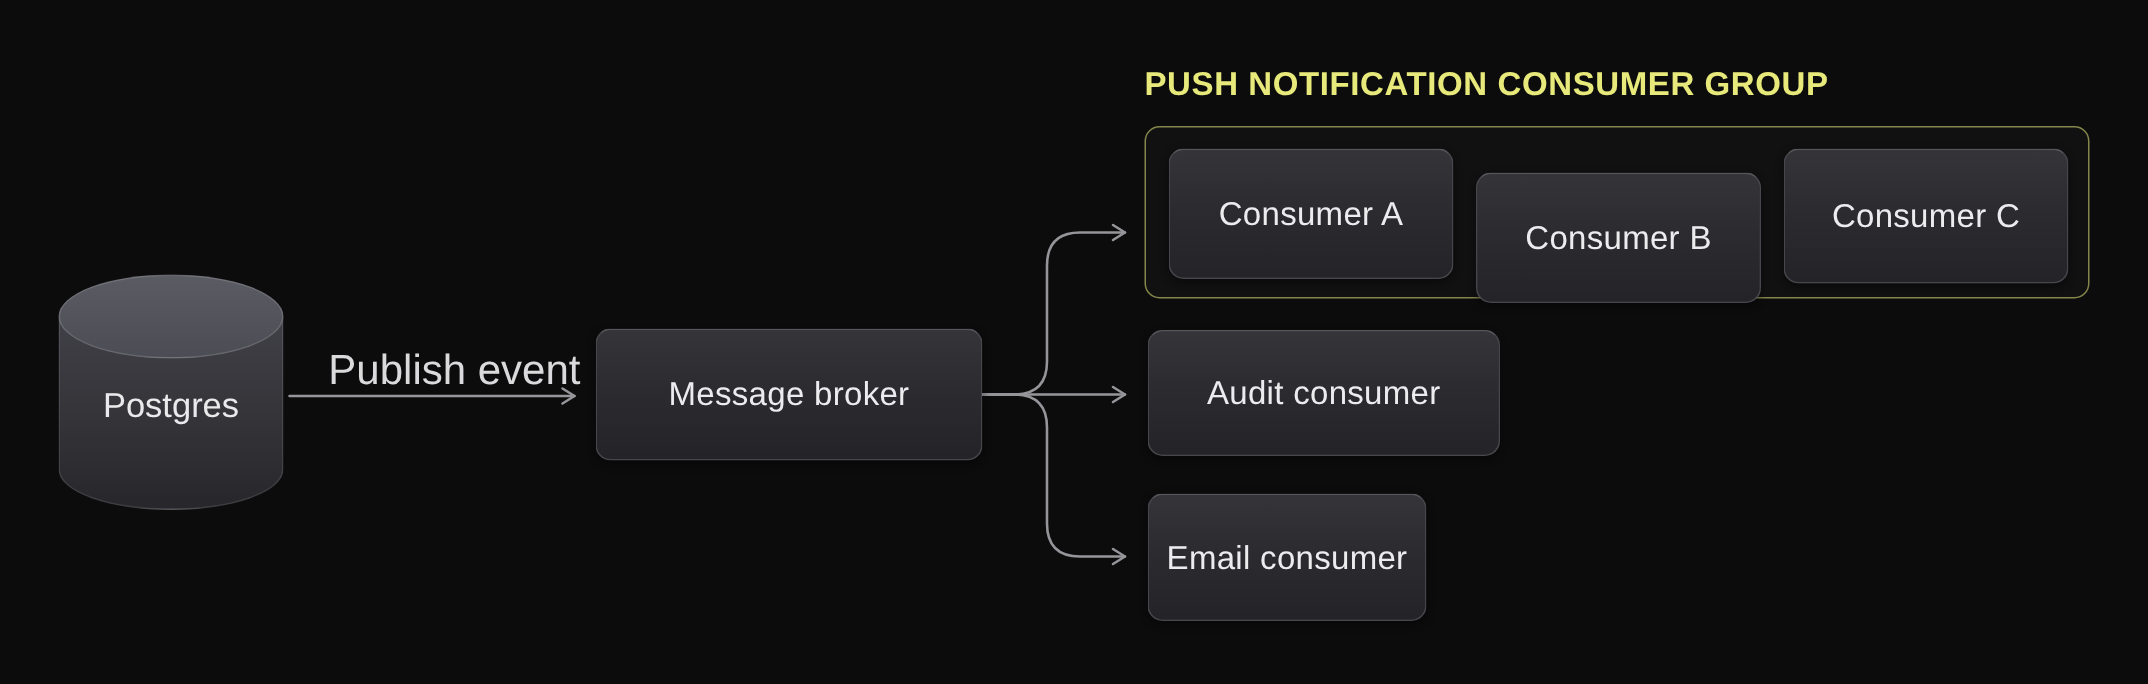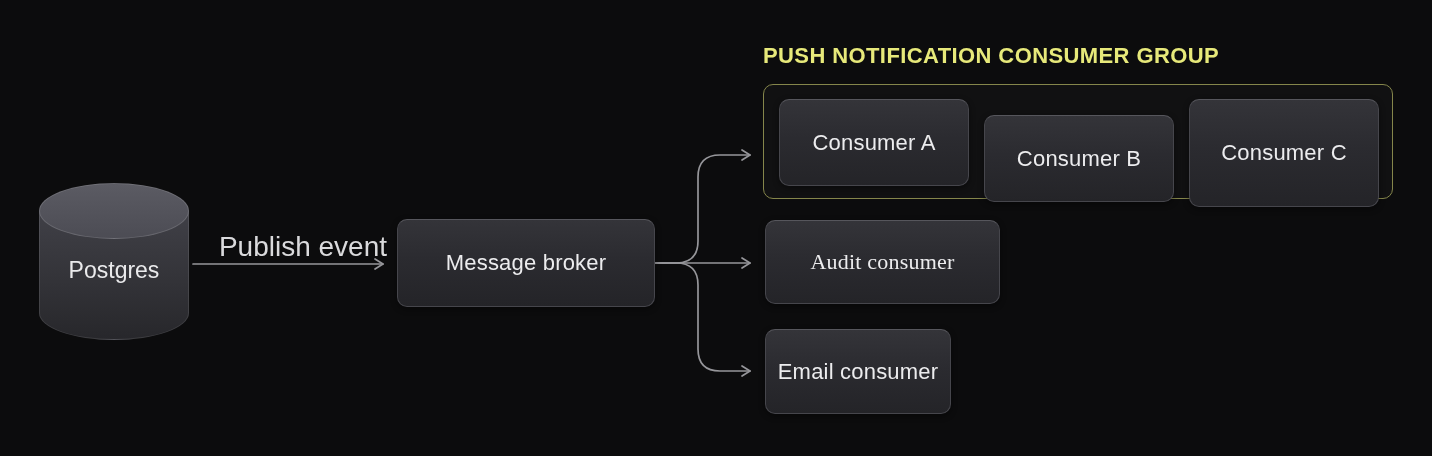--- a/index.html
+++ b/index.html
@@ -124,25 +124,25 @@
   <div class="group-title" style="left:763px; top:43px; width:630px;">PUSH NOTIFICATION CONSUMER GROUP</div>
 
   <div class="group-box" style="left:763px; top:84px; width:630px; height:115px;"></div>
 
   <div class="node" style="left:779px; top:99px; width:190px; height:87px;">
     <span>Consumer A</span>
   </div>
   <div class="node" style="left:984px; top:99px; width:190px; height:87px;margin-top:16px;">
     <span>Consumer B</span>
   </div>
-  <div class="node" style="left:1189px; top:99px; width:190px; height:108px;">
+  <div class="node" style="left:1189px; top:99px; width:190px; height:90px;">
     <span>Consumer C</span>
   </div>
 
-  <div class="node" style="left:765px; top:220px; width:235px; height:84px;font-family:Liberation Serif, serif;">
+  <div class="node" style="left:765px; top:220px; width:235px; height:84px;">
     <span>Audit consumer</span>
   </div>
 
   <div class="node" style="left:765px; top:329px; width:186px; height:85px;">
     <span>Email consumer</span>
   </div>
 
 </div>
 
 </body></html>

